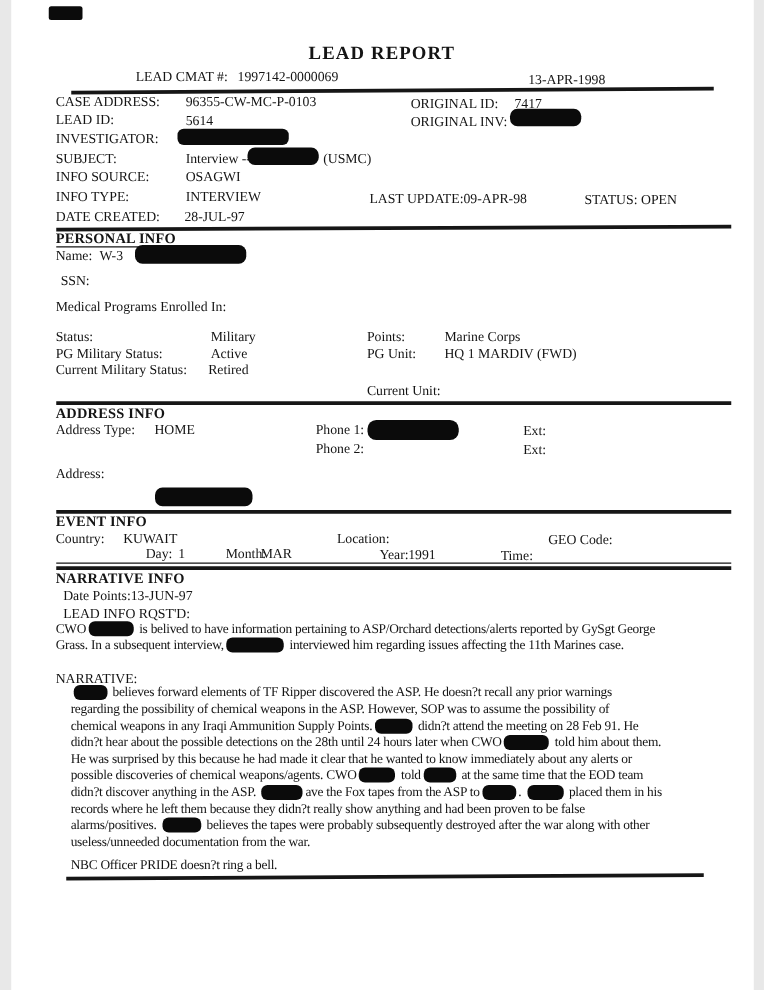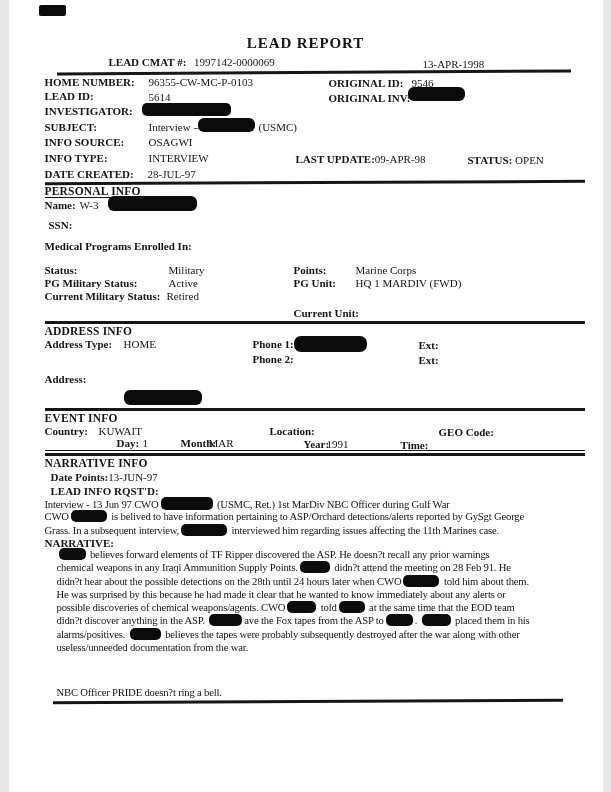--- a/index.html
+++ b/index.html
@@ -1,20 +1,20 @@
 <!DOCTYPE html>
 <html><head>
 <meta charset="utf-8">
 <style>
   html,body{margin:0;padding:0;background:#e8e8e8;}
   .page{position:relative;width:594px;height:792px;background:#ffffff;margin:0 auto;
         font-family:"Liberation Serif","DejaVu Serif",serif;color:#141414;font-size:11px;
         overflow:hidden;}
   .abs{position:absolute;white-space:nowrap;}
-  .b{font-weight:700;text-align:center;}
+  .b{font-weight:400;text-align:center;}
   .sect{font-weight:700;font-size:11.5px;letter-spacing:.2px;}
   .rule{position:absolute;background:#161616;}
   .redact{display:inline-block;background:#0b0b0b;border-radius:5px;height:12px;
           vertical-align:text-bottom;margin:0 2px;}
   .redact.abs{position:absolute;margin:0;}
   .title{position:absolute;left:0;width:100%;text-align:center;font-weight:700;
          font-size:15px;letter-spacing:.9px;}
   .nar{font-size:10.7px;letter-spacing:-0.2px;}
   .nline{height:13.3px;white-space:nowrap;}
   .vgap{margin-left:5px;}
@@ -27,24 +27,24 @@
   <span class="redact abs" style="left:30px;top:5px;width:27px;height:11px;border-radius:2px"></span>
 
   <div class="title" style="top:35px">LEAD REPORT</div>
   <div class="abs" style="left:100px;top:56px">
     <span class="b">LEAD CMAT #:</span>
     <span class="vgap">1997142-0000069</span>
   </div>
   <div class="abs" style="left:414px;top:58px">13-APR-1998</div>
   <div class="rule" style="left:48px;top:71px;width:514px;height:2.5px;transform:rotate(-0.35deg)"></div>
 
-  <span class="abs b" style="left:36px;top:76px">HOME NUMBER:</span>
+  <span class="abs b" style="left:36px;top:76px">CASE ADDRESS:</span>
   <span class="abs" style="left:140px;top:76px">96355-CW-MC-P-0103</span>
   <span class="abs b" style="left:320px;top:77px">ORIGINAL ID:</span>
-  <span class="abs" style="left:403px;top:77px">9546</span>
+  <span class="abs" style="left:403px;top:77px">7417</span>
 
   <span class="abs b" style="left:36px;top:90px">LEAD ID:</span>
   <span class="abs" style="left:140px;top:91px">5614</span>
   <span class="abs b" style="left:320px;top:92px">ORIGINAL INV:</span>
   <span class="redact abs" style="left:399px;top:87px;width:57px;height:14px;border-radius:6px"></span>
 
   <span class="abs b" style="left:36px;top:105px">INVESTIGATOR:</span>
   <span class="redact abs" style="left:133px;top:103px;width:89px;height:13px;border-radius:5px"></span>
 
   <span class="abs b" style="left:36px;top:121px">SUBJECT:</span>
@@ -122,34 +122,35 @@
   <div class="rule" style="left:36px;top:450px;width:540px;height:1px"></div>
   <div class="rule" style="left:36px;top:453px;width:540px;height:2.5px"></div>
 
   <span class="abs sect" style="left:36px;top:457px">NARRATIVE INFO</span>
   <div class="abs" style="left:42px;top:471px">
     <span class="b">Date Points:</span><span>13-JUN-97</span>
   </div>
   <span class="abs b" style="left:42px;top:485px">LEAD INFO RQST'D:</span>
 
   <div class="abs nar" style="left:36px;top:497px">
-    <div class="nline"><span>Interview - 13 Jun 97 CWO</span><span class="redact" style="width: 52px; height: 13px;"></span><span> (USMC, Ret.) 1st MarDiv NBC Officer during Gulf War</span></div>
     <div class="nline"><span>CWO</span><span class="redact" style="width: 36px; height: 12px;"></span><span> is belived to have information pertaining to ASP/Orchard detections/alerts reported by GySgt George</span></div>
     <div class="nline"><span>Grass.  In a subsequent interview,</span><span class="redact" style="width: 46px; height: 12px;"></span><span> interviewed him regarding issues affecting the 11th Marines case.</span></div>
   </div>
 
   <span class="abs b" style="left:36px;top:537px">NARRATIVE:</span>
 
   <div class="abs nar" style="left:48px;top:548px">
     <div class="nline"><span class="redact" style="width: 27px; height: 12px;"></span><span> believes forward elements of TF Ripper discovered the ASP.  He doesn?t recall any prior warnings</span></div>
+    <div class="nline"><span>regarding the possibility of chemical weapons in the ASP.  However, SOP was to assume the possibility of</span></div>
     <div class="nline"><span>chemical weapons in any Iraqi Ammunition Supply Points.</span><span class="redact" style="width: 30px; height: 12px;"></span><span> didn?t attend the meeting on 28 Feb 91.  He</span></div>
     <div class="nline"><span>didn?t hear about the possible detections on the 28th until 24 hours later when CWO</span><span class="redact" style="width: 36px; height: 12px;"></span><span> told him about them.</span></div>
     <div class="nline"><span>He was surprised by this because he had made it clear that he wanted to know immediately about any alerts or</span></div>
     <div class="nline"><span>possible discoveries of chemical weapons/agents.  CWO</span><span class="redact" style="width: 29px; height: 12px;"></span><span> told</span><span class="redact" style="width: 26px; height: 12px;"></span><span> at the same time that the EOD team</span></div>
     <div class="nline"><span>didn?t discover anything in the ASP. </span><span class="redact" style="width: 33px; height: 12px;"></span><span>ave the Fox tapes from the ASP to</span><span class="redact" style="width: 27px; height: 12px;"></span><span>. </span><span class="redact" style="width: 29px; height: 12px;"></span><span> placed them in his</span></div>
+    <div class="nline"><span>records where he left them because they didn?t really show anything and had been proven to be false</span></div>
     <div class="nline"><span>alarms/positives. </span><span class="redact" style="width: 31px; height: 12px;"></span><span> believes the tapes were probably subsequently destroyed after the war along with other</span></div>
     <div class="nline"><span>useless/unneeded documentation from the war.</span></div>
   </div>
 
   <span class="abs nar" style="left:48px;top:686px">NBC Officer PRIDE doesn?t ring a bell.</span>
 
   <div class="rule" style="left:44px;top:700px;width:510px;height:3px;transform:rotate(-0.3deg)"></div>
 
 </div>
 

